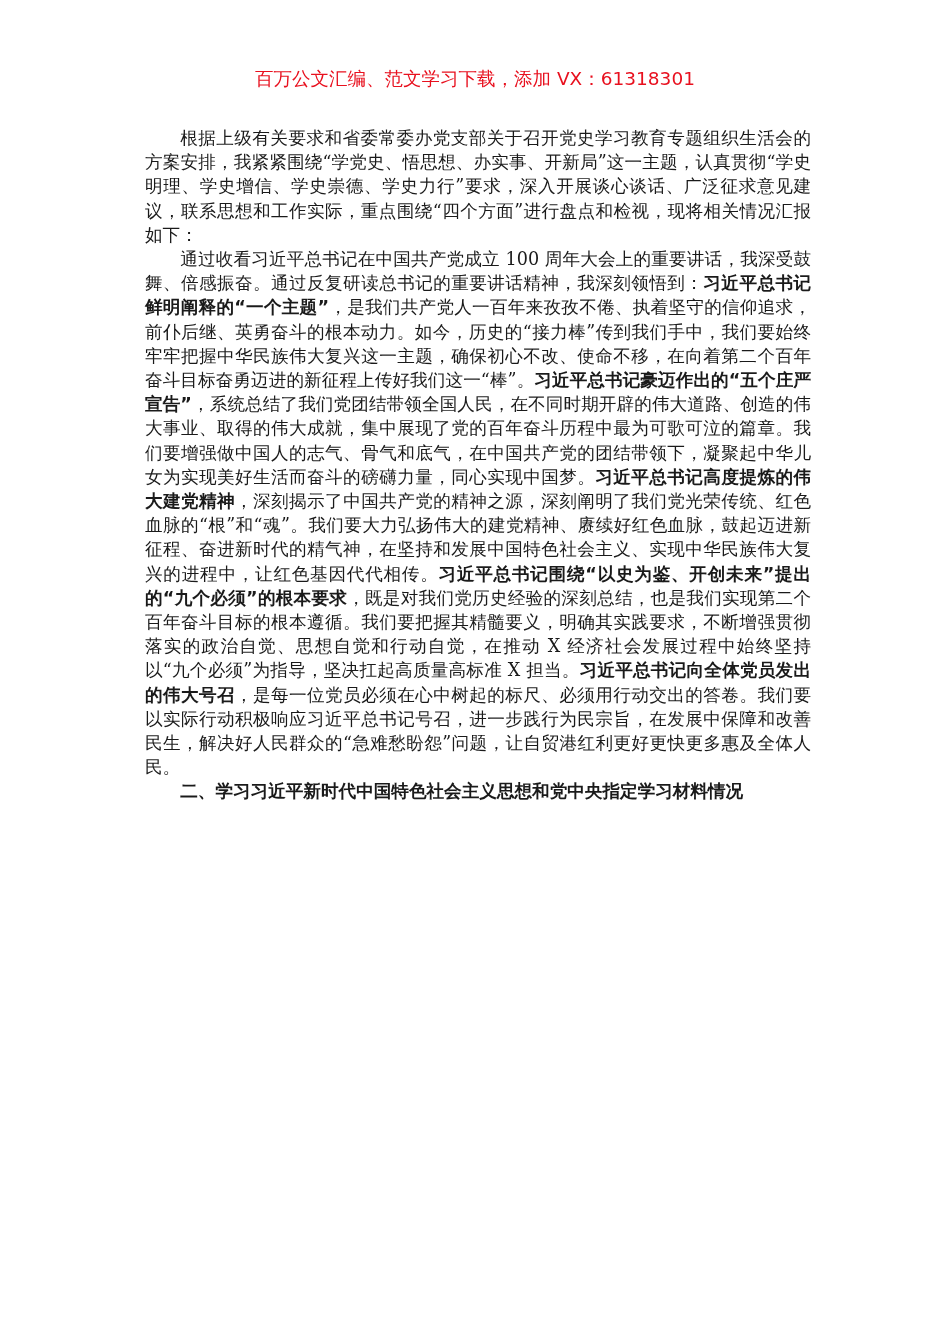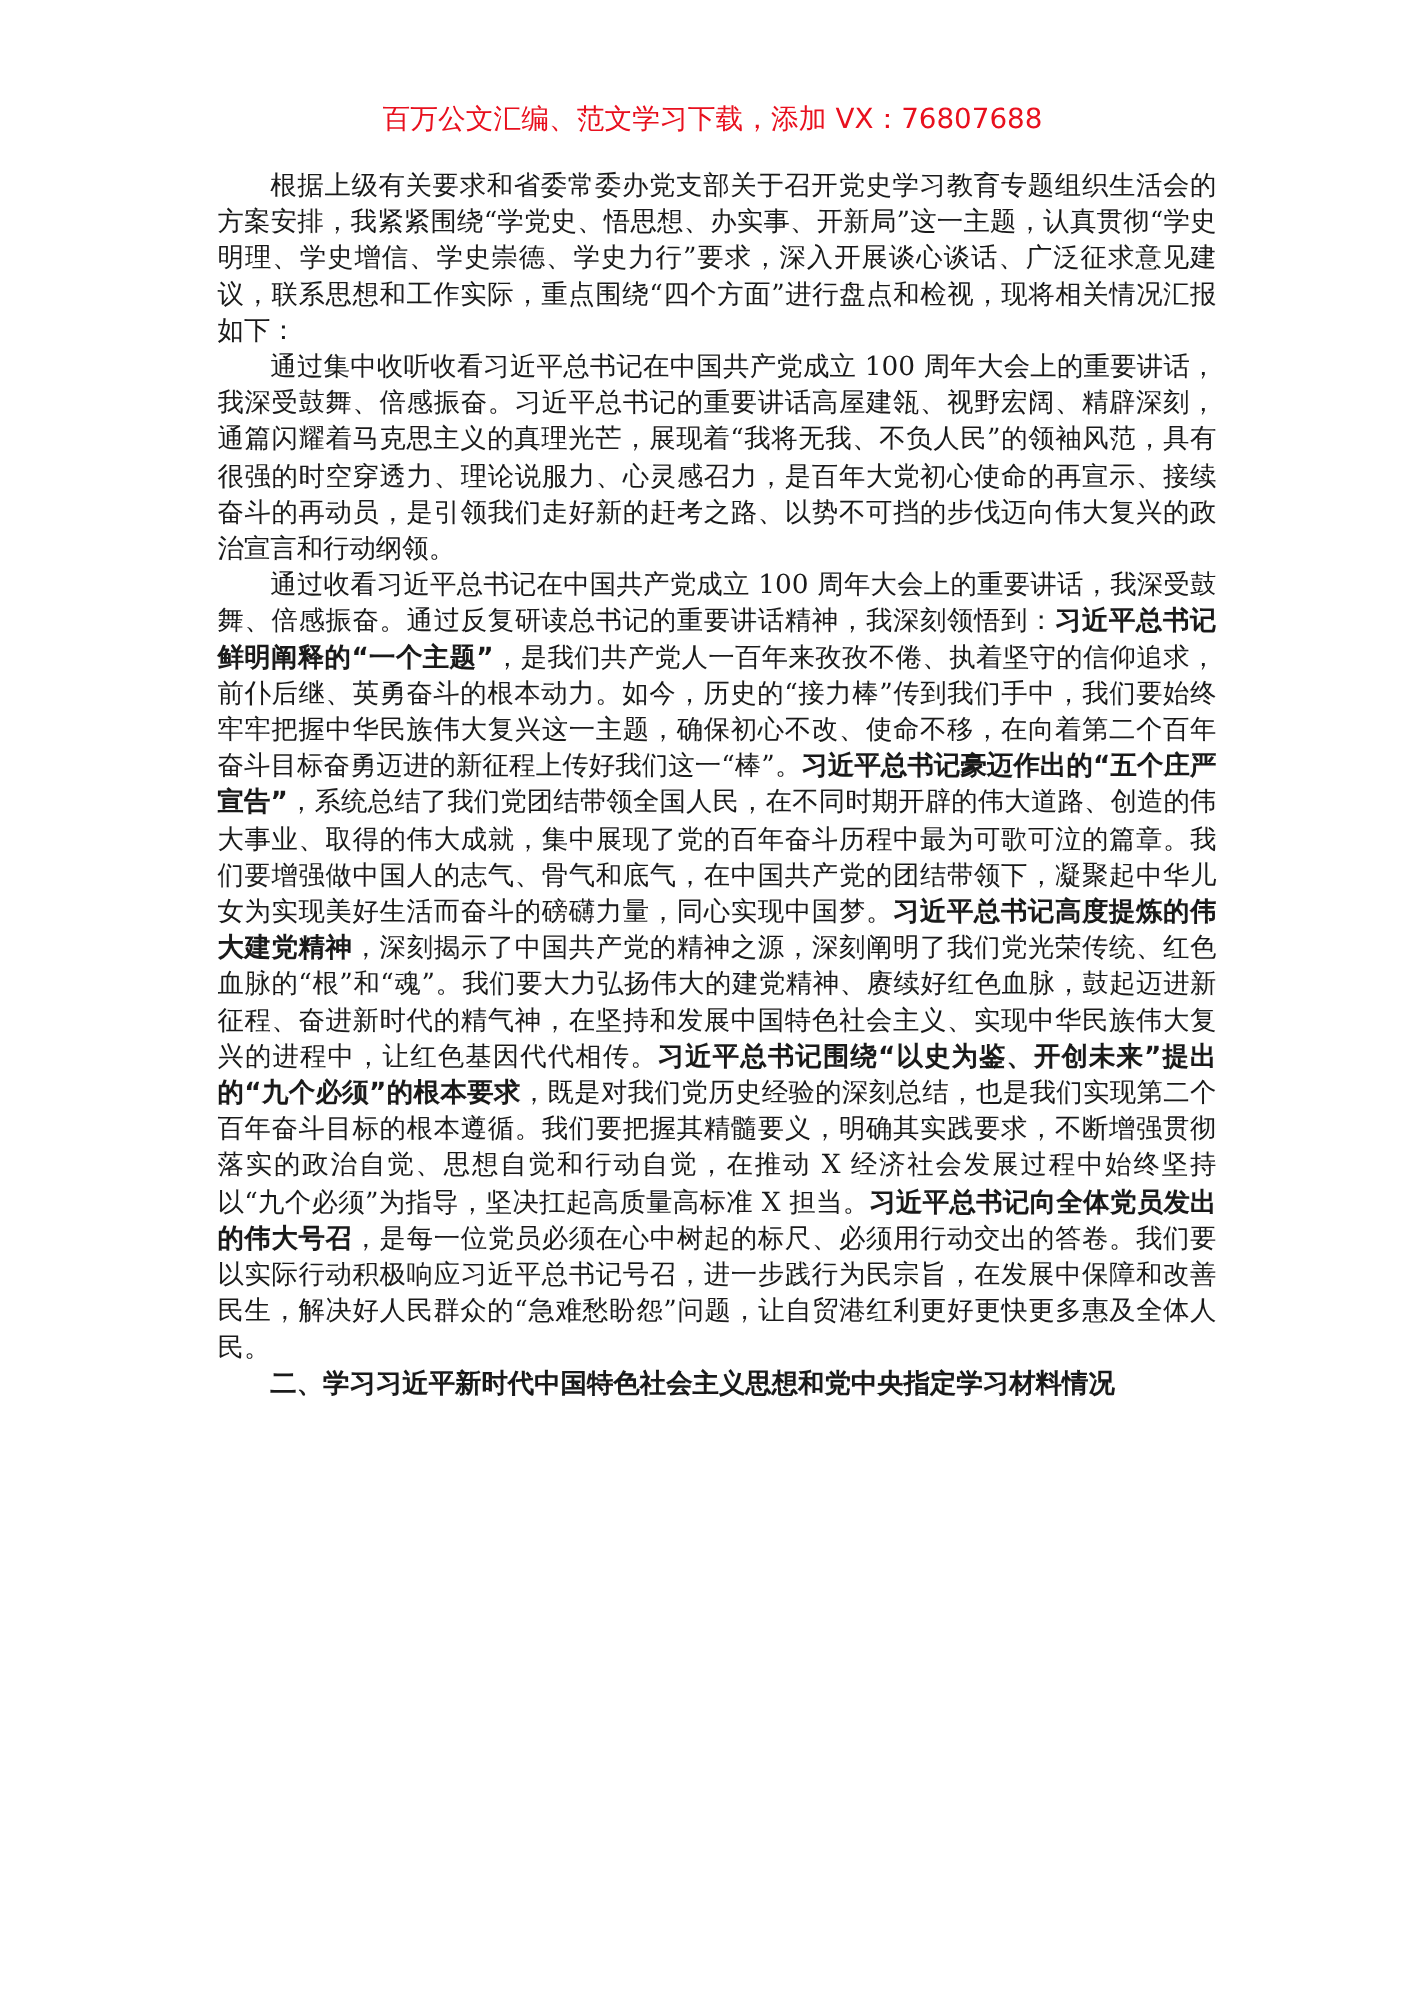--- a/index.html
+++ b/index.html
@@ -3,31 +3,30 @@
 <meta charset="utf-8">
 <style>
   html, body { margin: 0; padding: 0; background: #ffffff; }
   body { width: 950px; height: 1344px; position: relative; overflow: hidden; }
   .header {
     position: absolute; left: 0; top: 66px; width: 950px; text-align: center;
     font-family: "DejaVu Sans", sans-serif; font-size: 18.5px; color: #e8101e;
     letter-spacing: 0px;
   }
   .doc {
-    position: absolute; left: 145px; top: 112px; width: 666px;
+    position: absolute; left: 145px; top: 126px; width: 666px;
     font-family: "DejaVu Serif", serif; font-size: 17.6px; line-height: 24.2px;
     color: #1a1a1a; text-align: justify;
   }
   .doc p { margin: 0; text-indent: 2em; }
   .doc p.heading { font-family: "DejaVu Sans", sans-serif; font-weight: bold; }
   .doc b { font-family: "DejaVu Sans", sans-serif; font-weight: bold; }
 </style>
 </head>
 <body>
 
-<div class="header">百万公文汇编、范文学习下载，添加 VX：76807688</div>
+<div class="header">百万公文汇编、范文学习下载，添加 VX：61318301</div>
 
 <div class="doc">
   <p>根据上级有关要求和省委常委办党支部关于召开党史学习教育专题组织生活会的方案安排，我紧紧围绕“学党史、悟思想、办实事、开新局”这一主题，认真贯彻“学史明理、学史增信、学史崇德、学史力行”要求，深入开展谈心谈话、广泛征求意见建议，联系思想和工作实际，重点围绕“四个方面”进行盘点和检视，现将相关情况汇报如下：</p>
-  <p>通过集中收听收看习近平总书记在中国共产党成立 100 周年大会上的重要讲话，我深受鼓舞、倍感振奋。习近平总书记的重要讲话高屋建瓴、视野宏阔、精辟深刻，通篇闪耀着马克思主义的真理光芒，展现着“我将无我、不负人民”的领袖风范，具有很强的时空穿透力、理论说服力、心灵感召力，是百年大党初心使命的再宣示、接续奋斗的再动员，是引领我们走好新的赶考之路、以势不可挡的步伐迈向伟大复兴的政治宣言和行动纲领。</p>
   <p><span>通过收看习近平总书记在中国共产党成立 100 周年大会上的重要讲话，我深受鼓舞、倍感振奋。通过反复研读总书记的重要讲话精神，我深刻领悟到：</span><b>习近平总书记鲜明阐释的“一个主题”</b><span>，是我们共产党人一百年来孜孜不倦、执着坚守的信仰追求，前仆后继、英勇奋斗的根本动力。如今，历史的“接力棒”传到我们手中，我们要始终牢牢把握中华民族伟大复兴这一主题，确保初心不改、使命不移，在向着第二个百年奋斗目标奋勇迈进的新征程上传好我们这一“棒”。</span><b>习近平总书记豪迈作出的“五个庄严宣告”</b><span>，系统总结了我们党团结带领全国人民，在不同时期开辟的伟大道路、创造的伟大事业、取得的伟大成就，集中展现了党的百年奋斗历程中最为可歌可泣的篇章。我们要增强做中国人的志气、骨气和底气，在中国共产党的团结带领下，凝聚起中华儿女为实现美好生活而奋斗的磅礴力量，同心实现中国梦。</span><b>习近平总书记高度提炼的伟大建党精神</b><span>，深刻揭示了中国共产党的精神之源，深刻阐明了我们党光荣传统、红色血脉的“根”和“魂”。我们要大力弘扬伟大的建党精神、赓续好红色血脉，鼓起迈进新征程、奋进新时代的精气神，在坚持和发展中国特色社会主义、实现中华民族伟大复兴的进程中，让红色基因代代相传。</span><b>习近平总书记围绕“以史为鉴、开创未来”提出的“九个必须”的根本要求</b><span>，既是对我们党历史经验的深刻总结，也是我们实现第二个百年奋斗目标的根本遵循。我们要把握其精髓要义，明确其实践要求，不断增强贯彻落实的政治自觉、思想自觉和行动自觉，在推动 X 经济社会发展过程中始终坚持以“九个必须”为指导，坚决扛起高质量高标准 X 担当。</span><b>习近平总书记向全体党员发出的伟大号召</b><span>，是每一位党员必须在心中树起的标尺、必须用行动交出的答卷。我们要以实际行动积极响应习近平总书记号召，进一步践行为民宗旨，在发展中保障和改善民生，解决好人民群众的“急难愁盼怨”问题，让自贸港红利更好更快更多惠及全体人民。</span></p>
   <p class="heading">二、学习习近平新时代中国特色社会主义思想和党中央指定学习材料情况</p>
 </div>
 
 </body></html>

